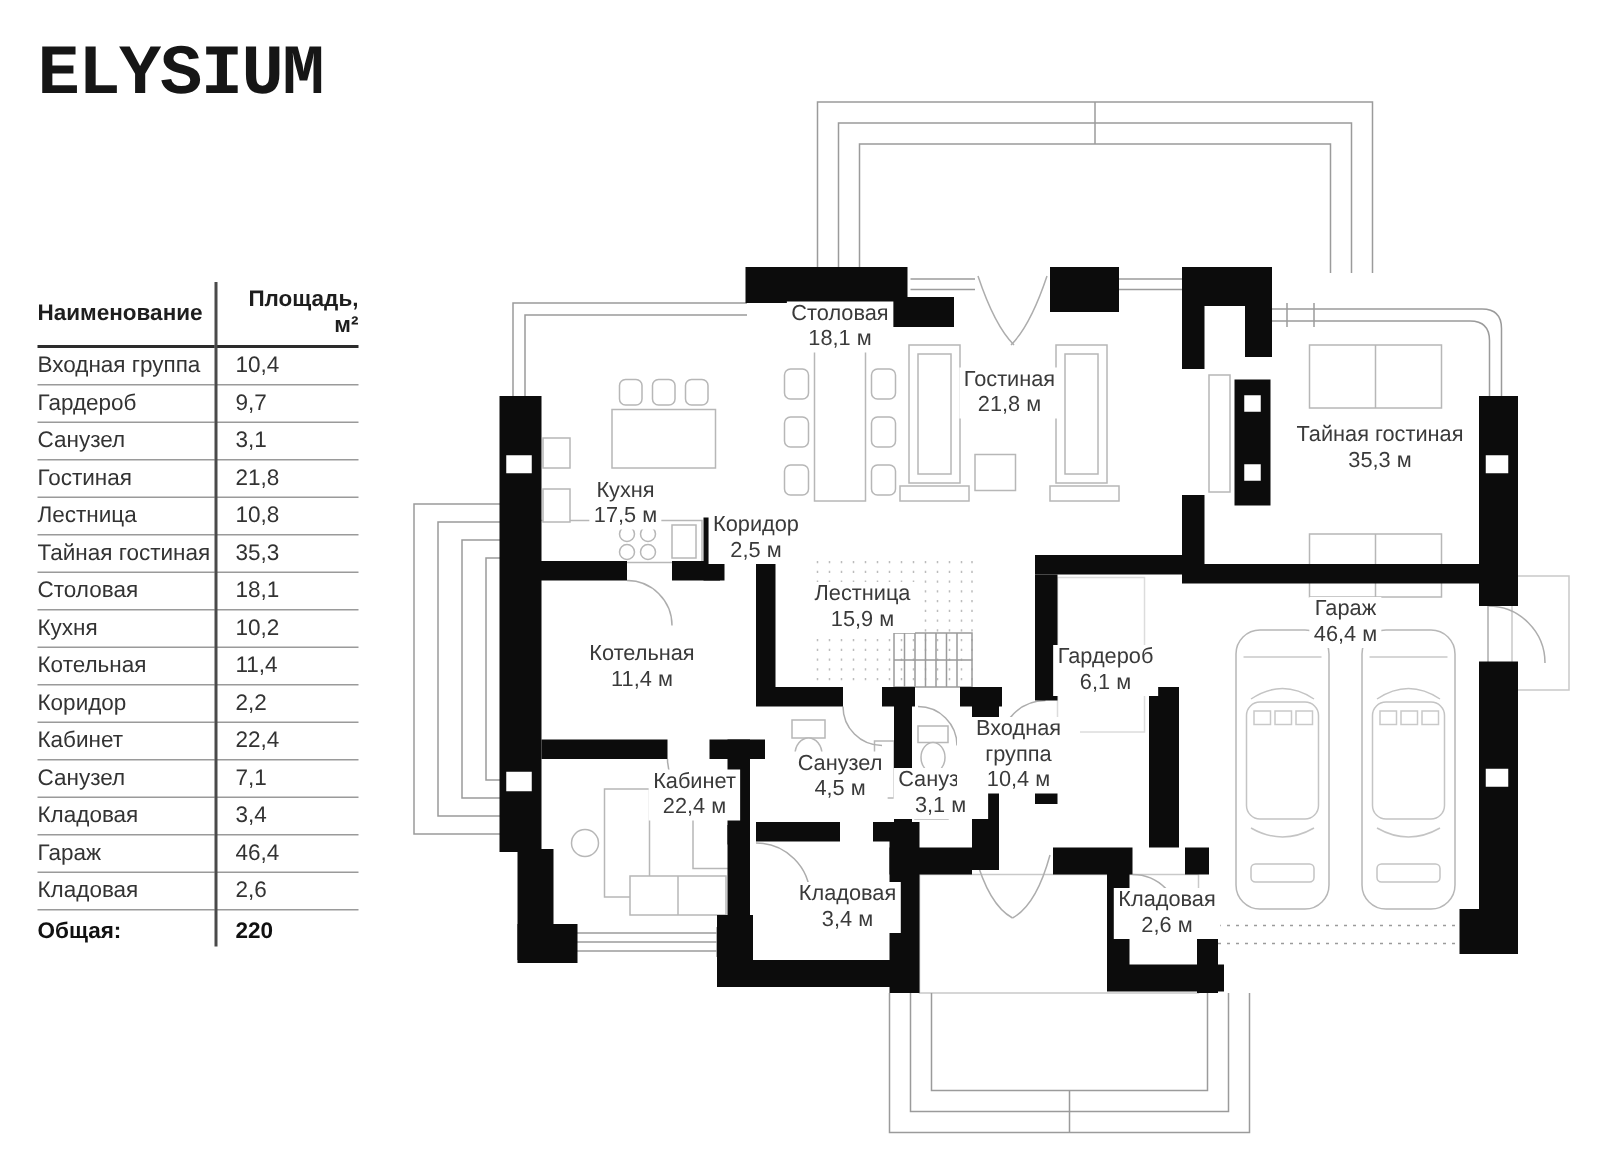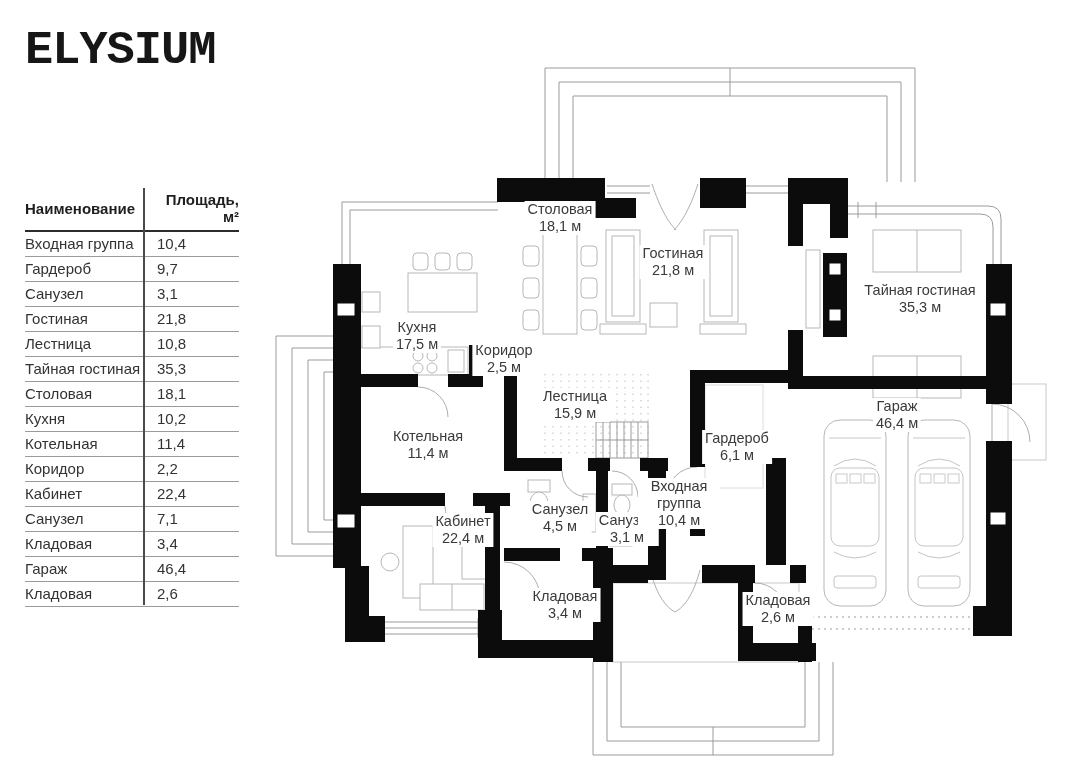--- a/index.html
+++ b/index.html
@@ -100,20 +100,24 @@
           <td class="col-name">Кладовая</td>
           <td class="col-area">3,4</td>
         </tr>
       <tr>
           <td class="col-name">Гараж</td>
           <td class="col-area">46,4</td>
         </tr>
       <tr>
           <td class="col-name">Кладовая</td>
           <td class="col-area">2,6</td>
+        </tr>
+      <tr class="total">
+          <td class="col-name">Общая:</td>
+          <td class="col-area">220</td>
         </tr>
     </tbody>
   </table>
   <div class="table-divider"></div>
 </div>
 
 <svg class="plan-svg" viewBox="0 0 1072 768">
   <defs>
     <g id="car">
       <rect x="0" y="0" width="62" height="186" rx="16" fill="#ffffff" stroke="#b7b7b7"></rect>

